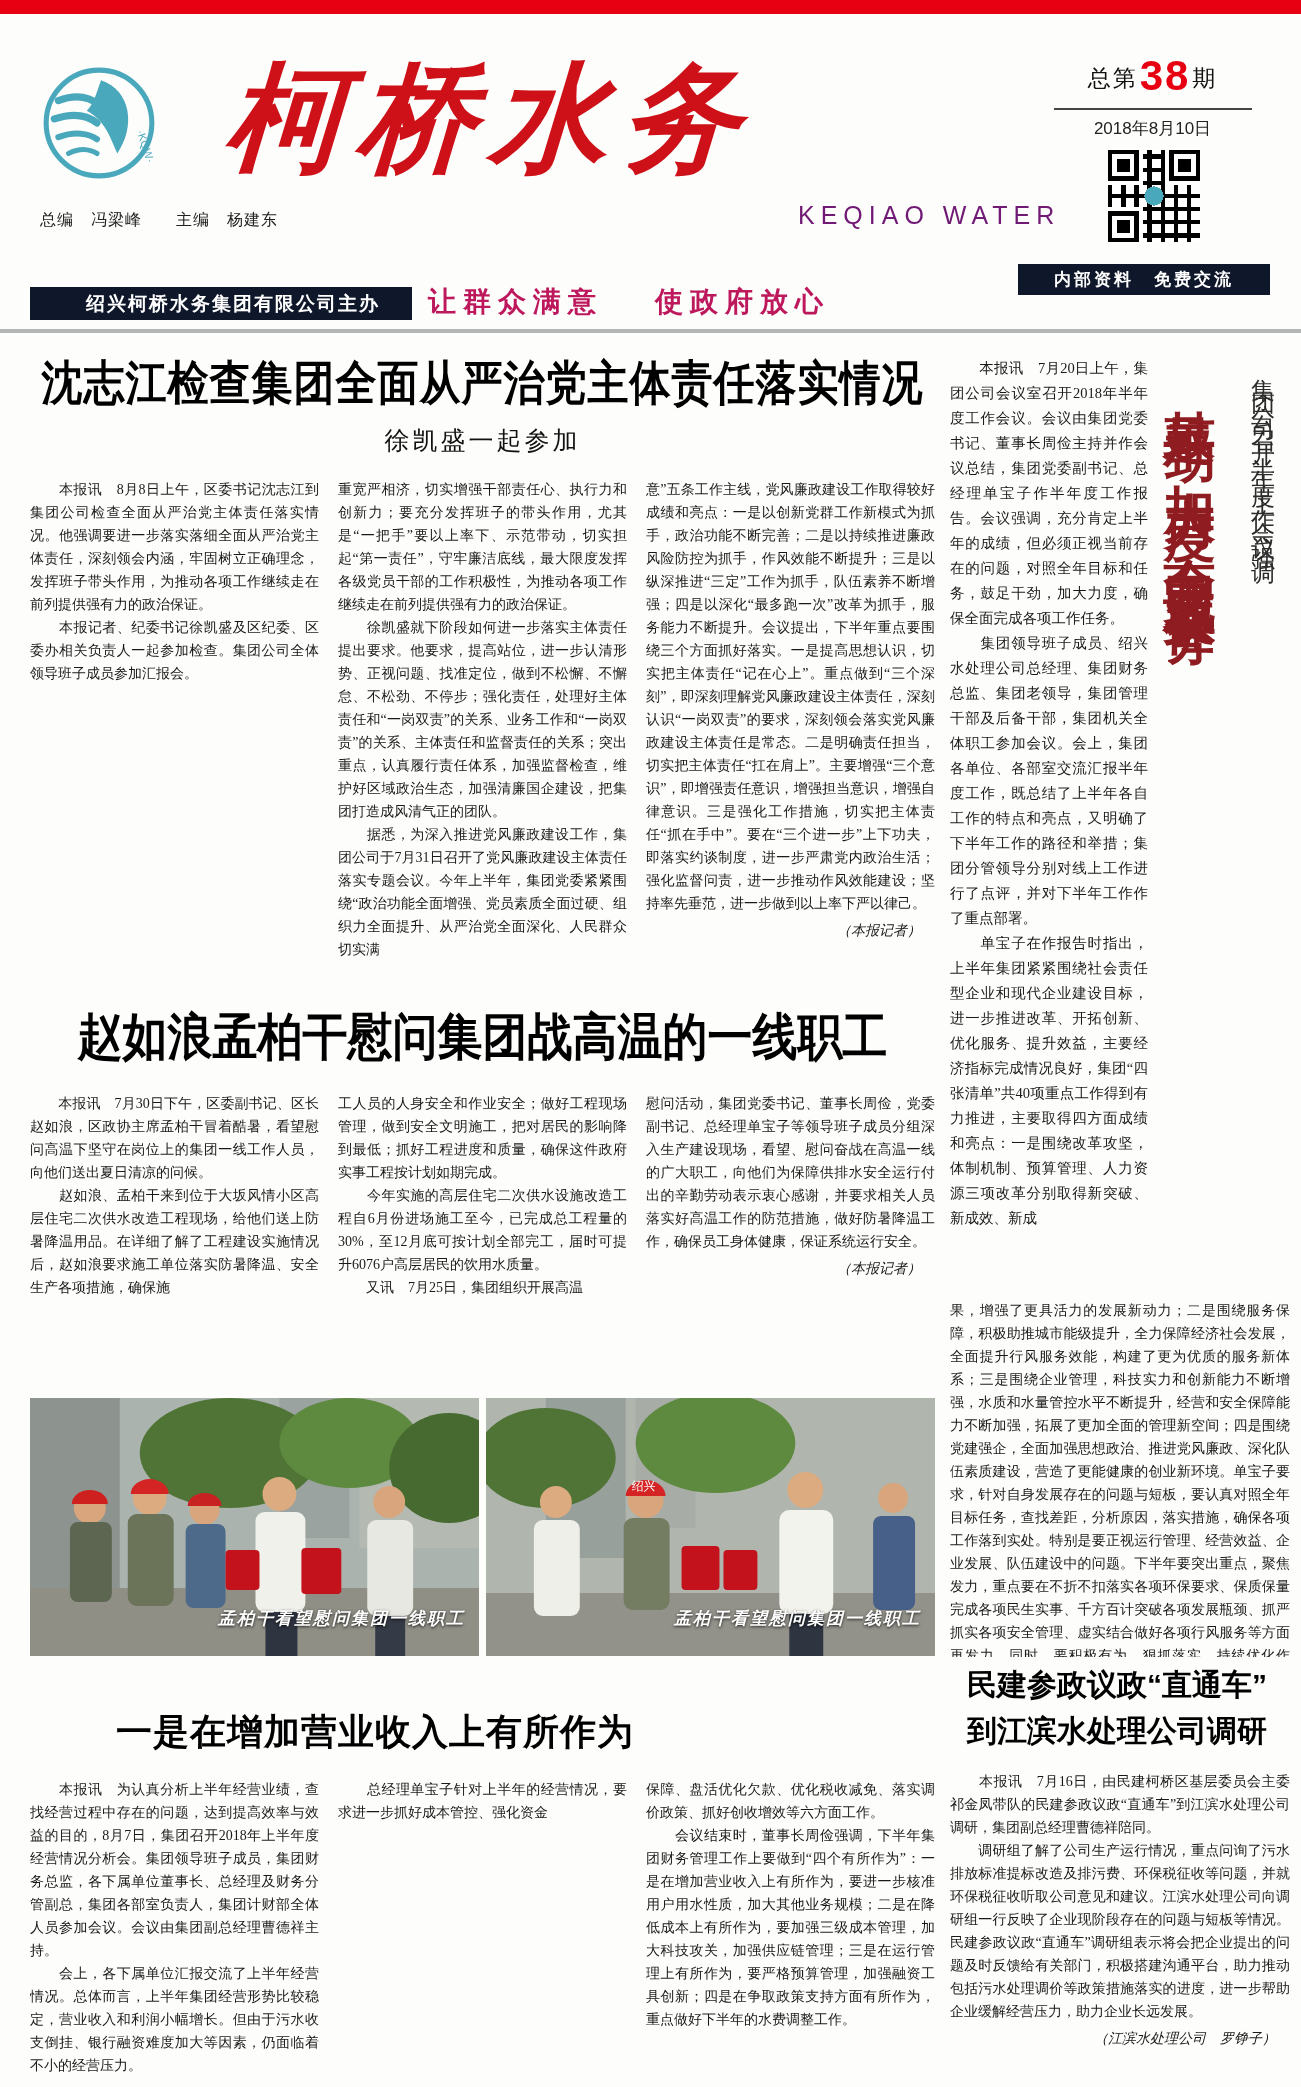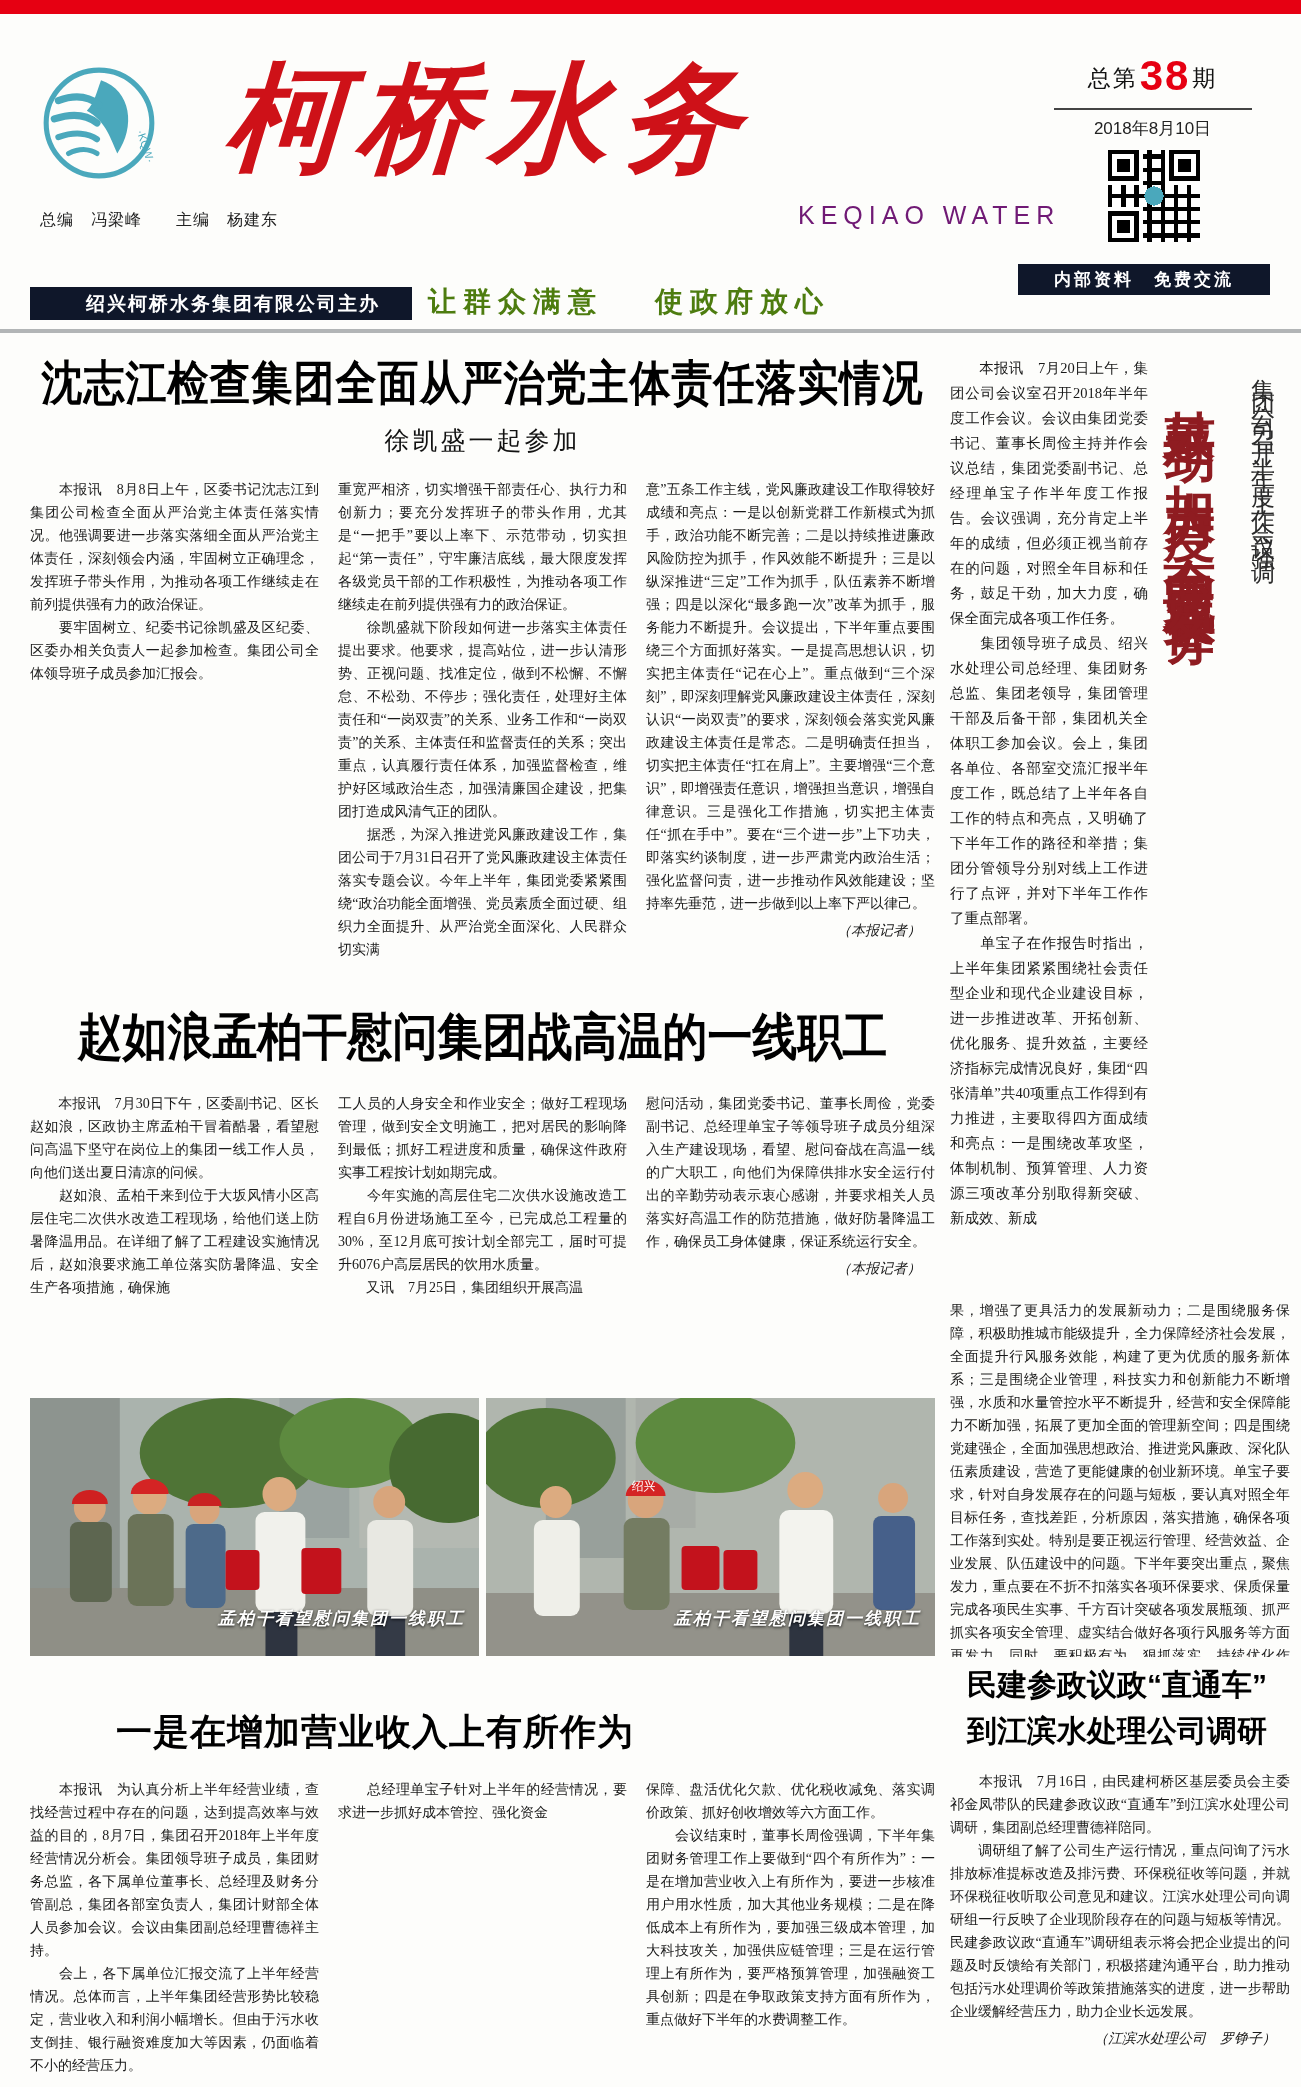--- a/index.html
+++ b/index.html
@@ -22,21 +22,21 @@
   .issue-divider{margin:8px auto 0;width:198px;height:2px;background:#444;}
   .issue-date{margin-top:7px;font-size:17px;color:#222;}
   .qr{left:1108px;top:150px;width:92px;height:92px;}
   .editors{left:40px;top:210px;font-size:16px;color:#222;font-family:"Liberation Serif",serif;letter-spacing:1px;}
   .en-title{left:798px;top:201px;font-family:"Liberation Sans",sans-serif;font-size:25px;letter-spacing:6px;color:#701a75;font-weight:400;}
   .bluebox{background:#0f172a;color:#fff;font-family:"Liberation Sans",sans-serif;font-weight:bold;
     display:flex;align-items:center;justify-content:center;}
   .org-box{left:30px;top:287px;width:358px;height:33px;font-size:19px;letter-spacing:2px;padding-left:24px;}
   .internal-box{left:1018px;top:264px;width:252px;height:31px;font-size:17px;letter-spacing:3px;}
   .slogan{left:428px;top:283px;width:580px;font-family:"Liberation Sans",sans-serif;
-    font-weight:900;font-size:28px;color:#4d7c0f;letter-spacing:7px;white-space:nowrap;}
+    font-weight:900;font-size:28px;color:#be185d;letter-spacing:7px;white-space:nowrap;}
   .slogan span + span{margin-left:52px;}
   .rule{left:0;top:329px;width:1301px;height:4px;background:#b2b5b6;}
   
   .h-main{font-family:"Liberation Sans",sans-serif;font-weight:900;color:#000;text-align:center;white-space:nowrap;}
   .a1-head{left:30px;top:352px;width:905px;font-size:41px;letter-spacing:1px;transform:scaleY(1.15);transform-origin:top;}
   .a1-sub{left:30px;top:424px;width:905px;text-align:center;font-size:25px;color:#111;
     font-family:"Liberation Serif",serif;letter-spacing:3px;}
   .a2-head{left:30px;top:1004px;width:905px;font-size:45px;letter-spacing:0px;transform:scaleY(1.12);transform-origin:top;}
   .a3-head{left:30px;top:1708px;width:690px;font-size:36px;letter-spacing:1px;}
   .mj-head{left:944px;top:1662px;width:346px;font-size:30px;line-height:46px;letter-spacing:0;}
@@ -250,21 +250,21 @@
   <span>让群众满意</span><span>使政府放心</span>
 </div>
 <div class="abs bluebox internal-box">内部资料　免费交流</div>
 <div class="abs rule"></div>
 
 <div class="abs h-main a1-head">沈志江检查集团全面从严治党主体责任落实情况</div>
 <div class="abs a1-sub">徐凯盛一起参加</div>
 <div class="abs cols a1-cols">
   <div class="col">
       <p>　　本报讯　8月8日上午，区委书记沈志江到集团公司检查全面从严治党主体责任落实情况。他强调要进一步落实落细全面从严治党主体责任，深刻领会内涵，牢固树立正确理念，发挥班子带头作用，为推动各项工作继续走在前列提供强有力的政治保证。</p>
-      <p>　　要牢固树立、纪委书记徐凯盛及区纪委、区委办相关负责人一起参加检查。集团公司全体领导班子成员参加汇报会。</p>
+      <p>　　本报记者、纪委书记徐凯盛及区纪委、区委办相关负责人一起参加检查。集团公司全体领导班子成员参加汇报会。</p>
     </div>
   <div class="col">
       <p>重宽严相济，切实增强干部责任心、执行力和创新力；要充分发挥班子的带头作用，尤其是“一把手”要以上率下、示范带动，切实担起“第一责任”，守牢廉洁底线，最大限度发挥各级党员干部的工作积极性，为推动各项工作继续走在前列提供强有力的政治保证。</p>
       <p>　　徐凯盛就下阶段如何进一步落实主体责任提出要求。他要求，提高站位，进一步认清形势、正视问题、找准定位，做到不松懈、不懈怠、不松劲、不停步；强化责任，处理好主体责任和“一岗双责”的关系、业务工作和“一岗双责”的关系、主体责任和监督责任的关系；突出重点，认真履行责任体系，加强监督检查，维护好区域政治生态，加强清廉国企建设，把集团打造成风清气正的团队。</p>
       <p>　　据悉，为深入推进党风廉政建设工作，集团公司于7月31日召开了党风廉政建设主体责任落实专题会议。今年上半年，集团党委紧紧围绕“政治功能全面增强、党员素质全面过硬、组织力全面提升、从严治党全面深化、人民群众切实满</p>
     </div>
   <div class="col">
       <p>意”五条工作主线，党风廉政建设工作取得较好成绩和亮点：一是以创新党群工作新模式为抓手，政治功能不断完善；二是以持续推进廉政风险防控为抓手，作风效能不断提升；三是以纵深推进“三定”工作为抓手，队伍素养不断增强；四是以深化“最多跑一次”改革为抓手，服务能力不断提升。会议提出，下半年重点要围绕三个方面抓好落实。一是提高思想认识，切实把主体责任“记在心上”。重点做到“三个深刻”，即深刻理解党风廉政建设主体责任，深刻认识“一岗双责”的要求，深刻领会落实党风廉政建设主体责任是常态。二是明确责任担当，切实把主体责任“扛在肩上”。主要增强“三个意识”，即增强责任意识，增强担当意识，增强自律意识。三是强化工作措施，切实把主体责任“抓在手中”。要在“三个进一步”上下功夫，即落实约谈制度，进一步严肃党内政治生活；强化监督问责，进一步推动作风效能建设；坚持率先垂范，进一步做到以上率下严以律己。</p>
       <p class="sig">（本报记者）</p>
     </div>

